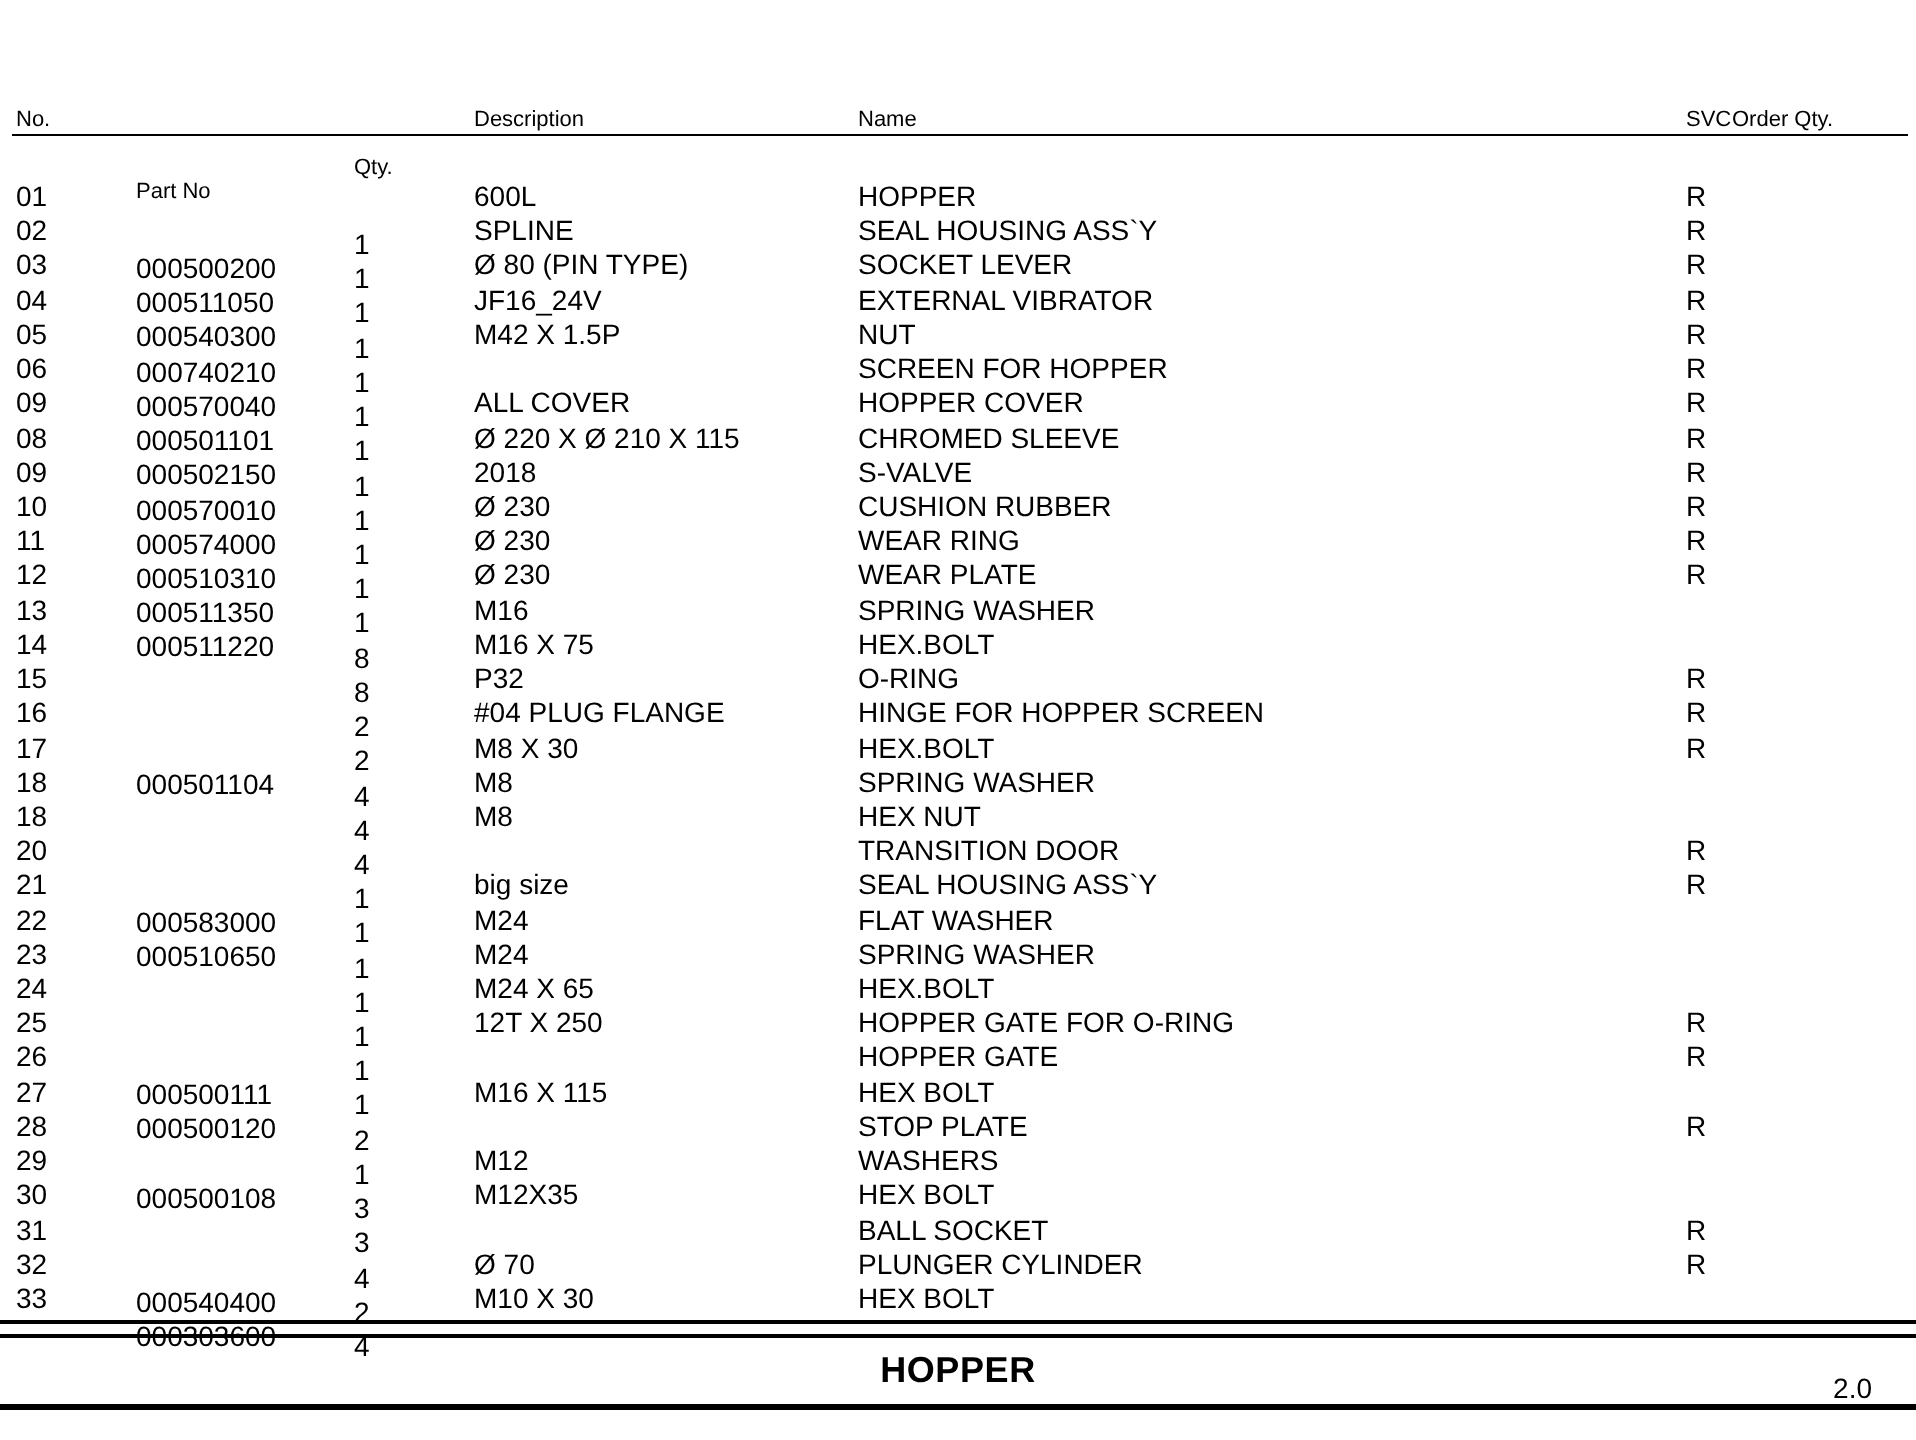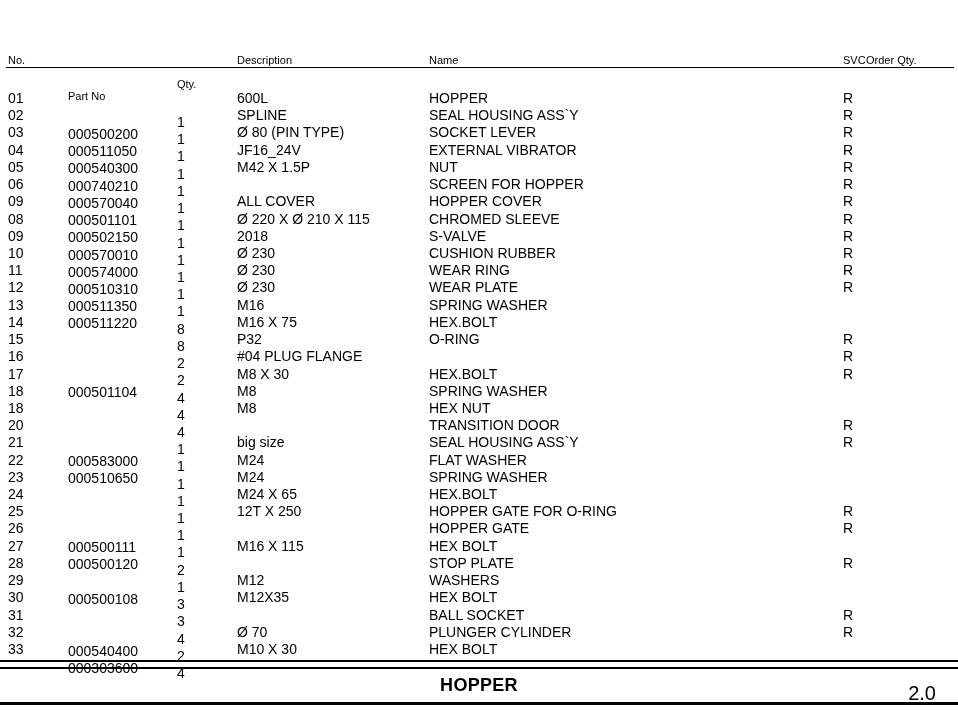--- a/index.html
+++ b/index.html
@@ -79,21 +79,21 @@
     font-size: 18px;
     font-weight: bold;
     letter-spacing: 0.3px;
   }
   .footer-page {
     position: absolute;
     top: 669px; right: 22px;
     height: 49px;
     display: flex;
     align-items: center;
-    font-size: 20px;
+    font-size: 14px;
   }
 </style>
 </head>
 <body>
 
 <div class="page">
 
   <div class="thead">
     <span class="c0">No.</span>
     <span class="c1">Part No</span>
@@ -254,20 +254,21 @@
       <span class="col c4">O-RING</span>
       <span class="col c5">R</span>
       <span class="col c6"></span>
     </div>
 
     <div class="trow">
       <span class="col c0">16</span>
       <span class="col c1">000501104</span>
       <span class="col c2">2</span>
       <span class="col c3">#04 PLUG FLANGE</span>
+      <span class="col c4">HINGE FOR HOPPER SCREEN</span>
       <span class="col c5">R</span>
       <span class="col c6"></span>
     </div>
 
     <div class="trow">
       <span class="col c0">17</span>
       <span class="col c1"></span>
       <span class="col c2">4</span>
       <span class="col c3">M8 X 30</span>
       <span class="col c4">HEX.BOLT</span>

